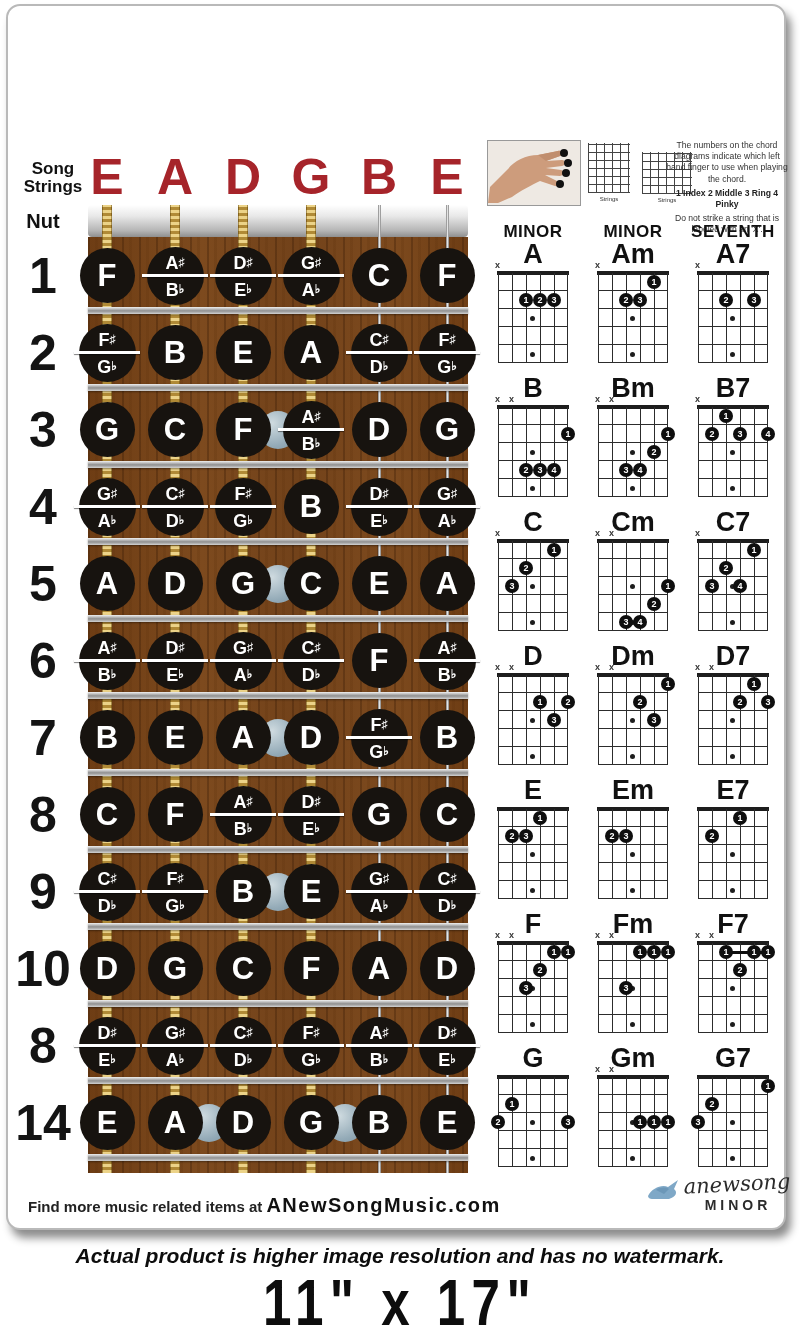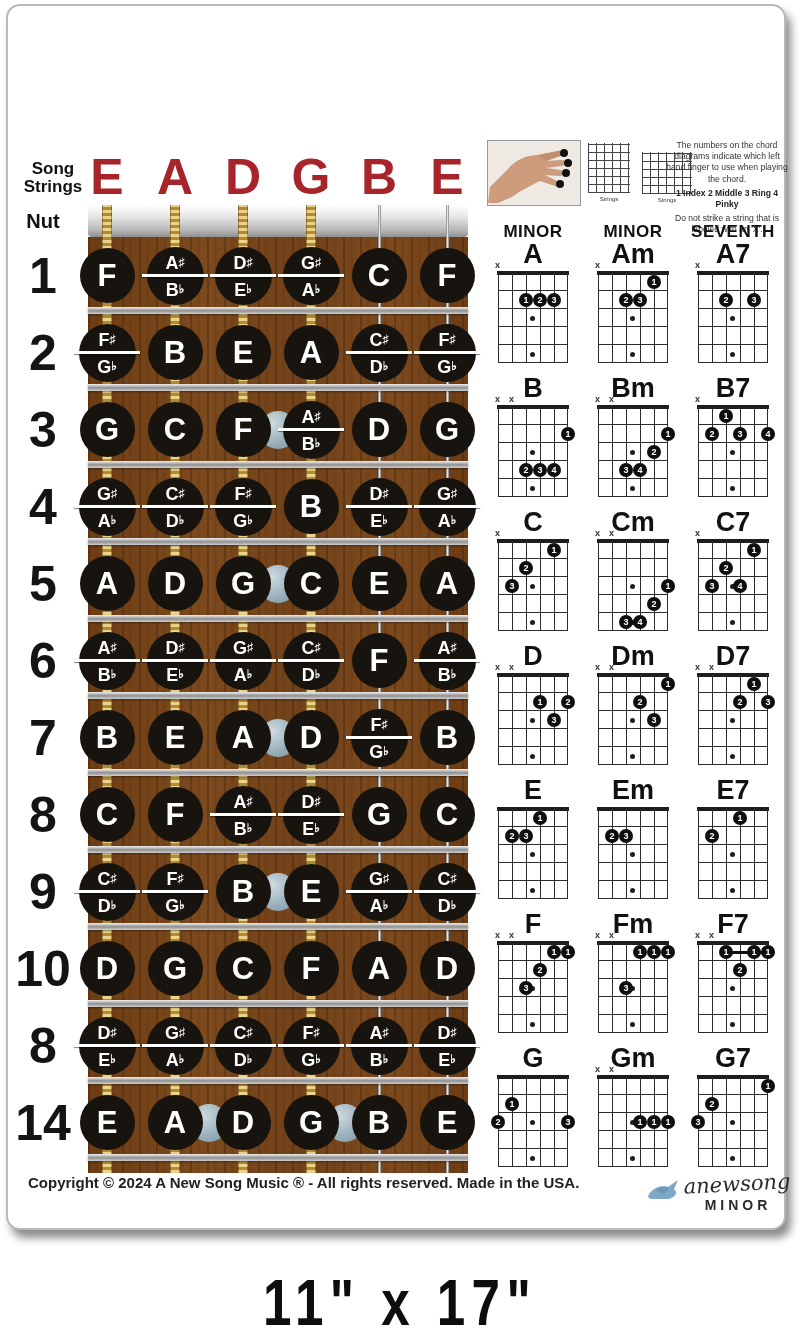--- a/index.html
+++ b/index.html
@@ -843,22 +843,26 @@
         <div class="hl" style="top: 71px;"></div>
         <div class="hl" style="top: 89px;"></div>
         <div class="pdot" style="top: 42.5px;"></div>
         <div class="pdot" style="top: 78.5px;"></div>
         <div class="fdot" style="left: 63px; top: 2px;">1</div>
         <div class="fdot" style="left: 7px; top: 20px;">2</div>
         <div class="fdot" style="left: -7px; top: 38px;">3</div>
       </div>
     </div>
 
-  <div class="copy1">Copyright © 2024 A New Song Music ® - All rights reserved. Made in the USA.</div>
+  <div class="copy2">
+    <span>Find more music related  items at </span>
+    <span class="site">ANewSongMusic.com</span>
+  </div>
   <svg class="abs" style="left:646px;top:1176px;" width="36" height="26" viewBox="0 0 36 26">
     <path d="M2,20 C6,12 16,8 22,11 L32,4 L28,13 C32,16 30,21 23,23 L6,23 C4,23 2,22 2,20 Z" fill="#7fa8c7"></path>
     <path d="M10,14 C14,11 20,11 23,13 L18,18 Z" fill="#6c97b8"></path>
   </svg>
   <div class="logo-script">anewsong</div>
   <div class="logo-music">MINOR</div>
 
+  <div class="disclaimer">Actual product is higher image resolution and has no watermark.</div>
   <div class="sizetext">11" x 17"</div>
 </div>
 
 </body></html>

